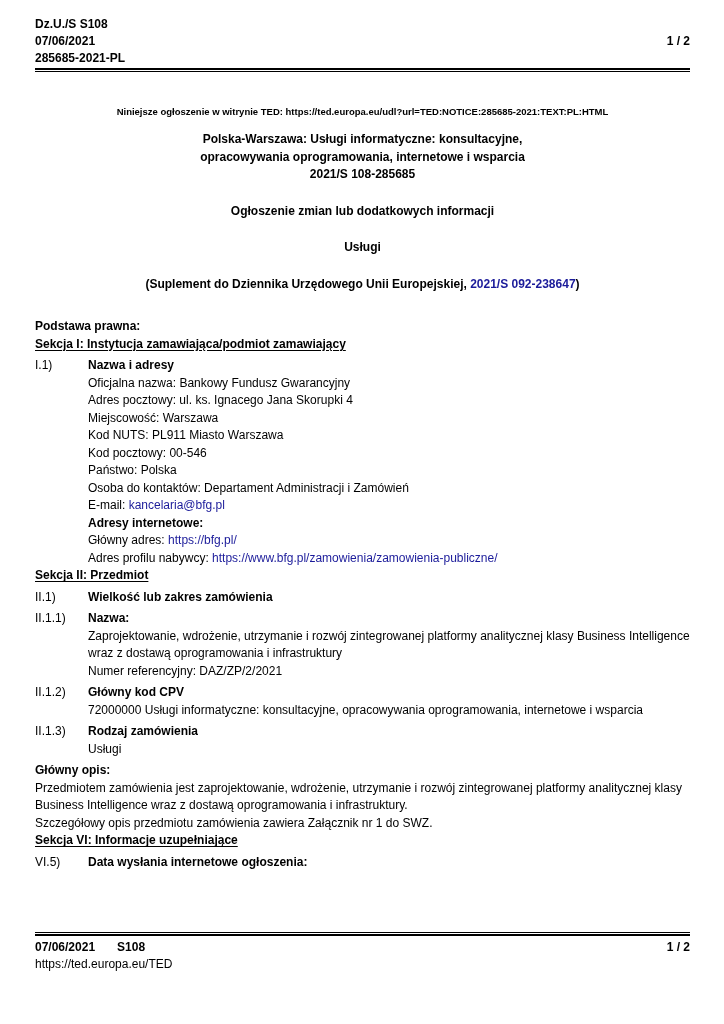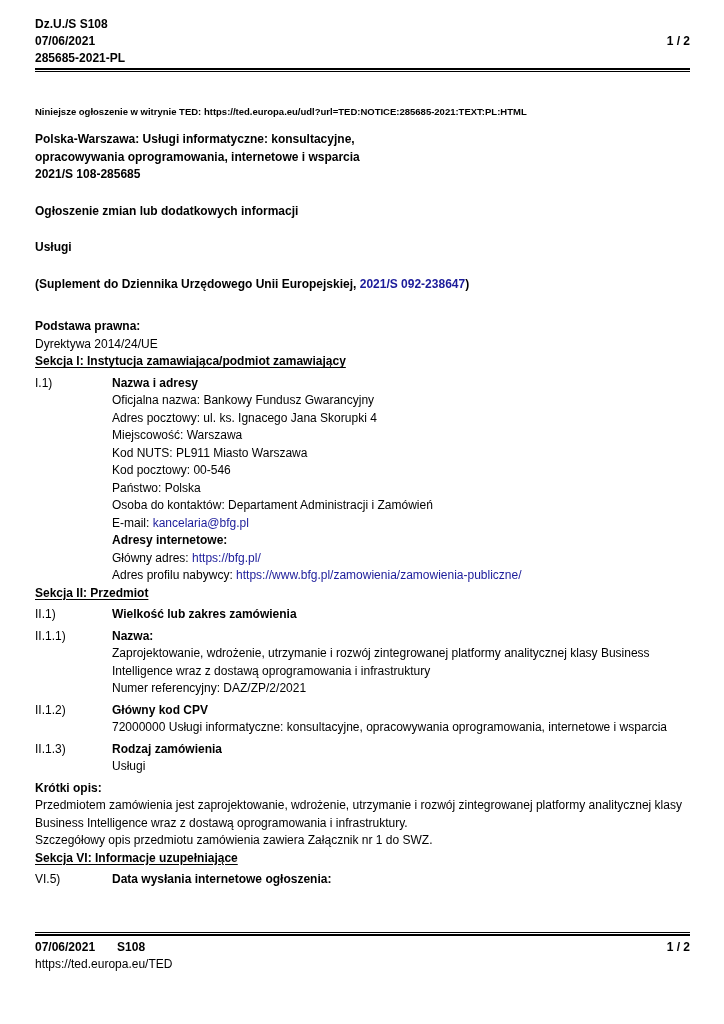--- a/index.html
+++ b/index.html
@@ -14,40 +14,40 @@
     margin:0 auto;
     background:var(--paper);
     color:var(--ink);
     font-family:"Liberation Sans","DejaVu Sans",sans-serif;
     font-size:12px;
     position:relative;
     padding:16px 34px 0 35px;
     overflow:hidden;
   }
   .b{font-weight:bold;}
-  .center{text-align:left;}
+  .center{text-align:center;}
   .link{color:var(--link);text-decoration:none;cursor:pointer;}
 
   
   .doc-header{position:relative;line-height:17px;font-weight:bold;}
   .hright{position:absolute;right:0;top:17px;}
   .rule .thick{height:2px;background:#000;}
   .rule .thin{height:1px;background:#000;}
   .rule-top{margin-top:1px;}
   .rule-top .thin{margin-top:1px;}
 
   
   .notice-line{margin-top:33px;font-size:9.5px;line-height:13px;}
   .title-block{margin-top:13px;line-height:17.5px;}
   .para{margin-top:19px;line-height:17.5px;}
 
   
   .body-text{margin-top:25px;line-height:17.5px;}
   .sec-heading{font-weight:bold;text-decoration:underline;text-underline-offset:2px;}
-  .item{display:flex;margin-top:4px;gap:24px;}
+  .item{display:flex;margin-top:4px;}
   .inum{width:53px;flex:none;}
   .ibody{flex:1;min-width:0;}
 
   
   .doc-footer{position:absolute;left:35px;right:34px;top:932px;line-height:17px;}
   .frule{margin-bottom:3px;}
   .frule .thick{margin-top:1px;}
   .frow{position:relative;}
   .fserie{margin-left:22px;}
   .fright{position:absolute;right:0;top:0;}
@@ -80,21 +80,20 @@
   </div>
 
   <div class="center b para">Ogłoszenie zmian lub dodatkowych informacji</div>
   <div class="center b para">Usługi</div>
 
   <div class="center b para"><span>(Suplement do Dziennika Urzędowego Unii Europejskiej, </span><a class="link b">2021/S 092-238647</a><span>)</span></div>
 
   <div class="body-text">
 
     <div class="b">Podstawa prawna:</div>
-    <div>Dyrektywa 2014/24/UE</div>
 
     <div class="sec-heading">Sekcja I: Instytucja zamawiająca/podmiot zamawiający</div>
 
     <div class="item">
       <div class="inum">I.1)</div>
       <div class="ibody">
         <div class="b">Nazwa i adresy</div>
         <div>Oficjalna nazwa: Bankowy Fundusz Gwarancyjny</div>
         <div>Adres pocztowy: ul. ks. Ignacego Jana Skorupki 4</div>
         <div>Miejscowość: Warszawa</div>
@@ -138,21 +137,21 @@
     <div class="item">
       <div class="inum">II.1.3)</div>
       <div class="ibody">
         <div class="b">Rodzaj zamówienia</div>
         <div>Usługi</div>
       </div>
     </div>
 
     <div class="item">
       <div class="ibody">
-        <div class="b">Krótki opis:</div>
+        <div class="b">Główny opis:</div>
         <div>Przedmiotem zamówienia jest zaprojektowanie, wdrożenie, utrzymanie i rozwój zintegrowanej platformy analitycznej klasy Business Intelligence wraz z dostawą oprogramowania i infrastruktury.</div>
         <div>Szczegółowy opis przedmiotu zamówienia zawiera Załącznik nr 1 do SWZ.</div>
       </div>
     </div>
 
     <div class="sec-heading">Sekcja VI: Informacje uzupełniające</div>
 
     <div class="item">
       <div class="inum">VI.5)</div>
       <div class="ibody">

